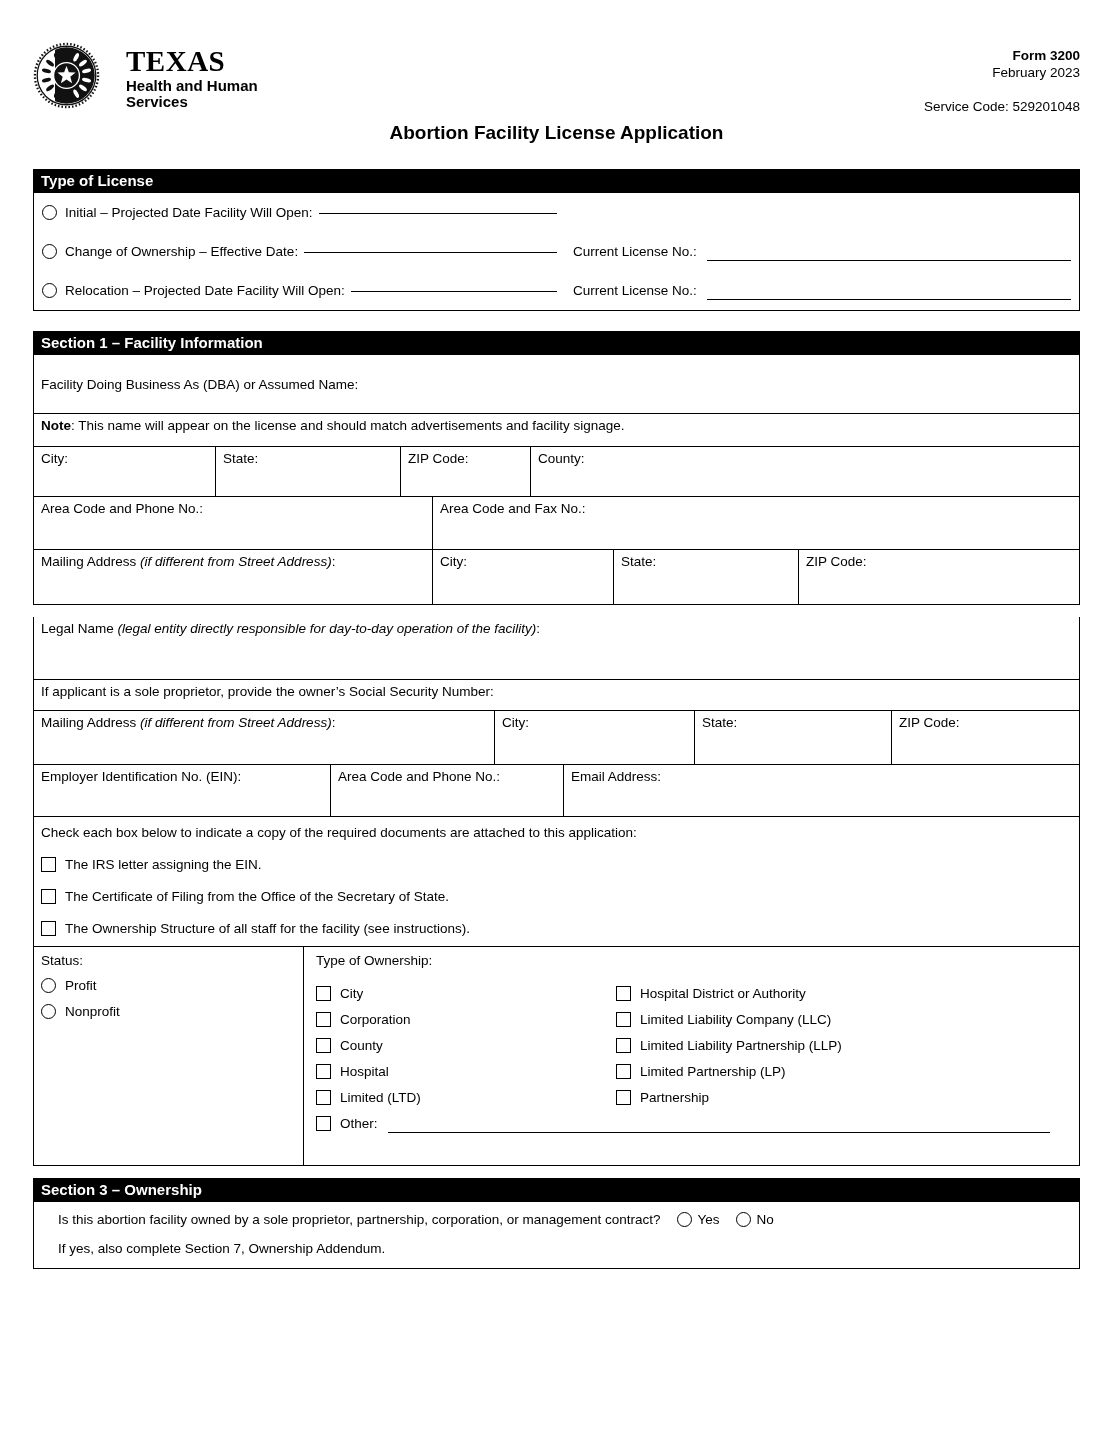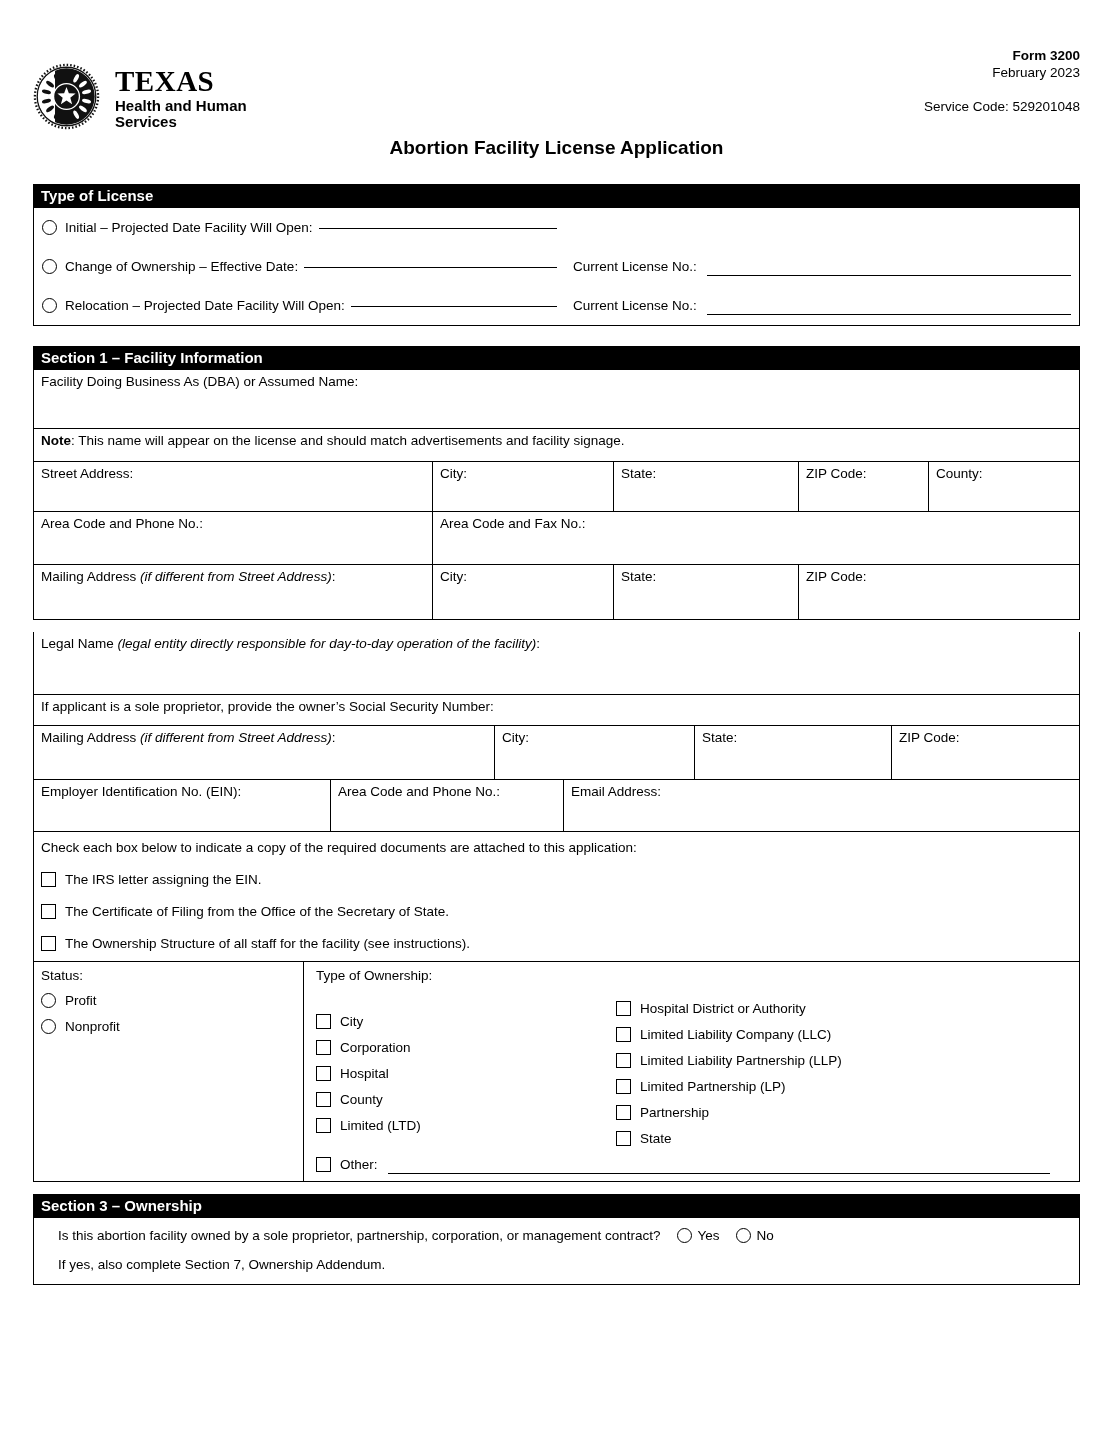--- a/index.html
+++ b/index.html
@@ -7,21 +7,21 @@
   body {
     width:1113px; height:1440px;
     font-family:"Liberation Sans", sans-serif;
     color:#000; font-size:13.5px;
     -webkit-font-smoothing:antialiased;
   }
   .page { position:relative; width:1113px; padding:40px 33px 0 33px; }
 
   
   .hdr { display:flex; justify-content:space-between; align-items:flex-start; }
-  .logo-block { display:flex; align-items:flex-end; gap:15px;margin-top:20px; }
+  .logo-block { display:flex; align-items:center; gap:26px; }
   .logo-text { padding-top:8px; }
   .logo-org { font-family:"Liberation Serif", serif; font-weight:bold; font-size:29px; line-height:27px; letter-spacing:0.5px; }
   .logo-dept { font-weight:bold; font-size:15px; line-height:16px; margin-top:3px; }
   .hdr-right { text-align:right; font-size:13.5px; line-height:17px; padding-top:7px; }
   .form-no { font-weight:bold; }
   .svc-code { margin-top:17px; }
   .title { text-align:center; font-size:19px; font-weight:bold; margin:7px 0 25px 0; }
 
   
   .bar {
@@ -189,32 +189,31 @@
       </div>
       <span class="lic-lbl">Current License No.:</span>
       <div class="uline lic-line"></div>
     </div>
   </div>
 
   <div class="gap20"></div>
 
   <div class="bar">Section 1 – Facility Information</div>
   <div class="box">
-    <div class="r" style="min-height:58px;">
+    <div class="r" style="min-height:58px;align-items:center;">
       <div class="c" style="flex:1;">
         <span>Facility Doing Business As (DBA) or Assumed Name:</span>
       </div>
     </div>
     <div class="r" style="min-height:33px;">
       <div class="c note" style="flex:1;">
         <b>Note</b><span>: This name will appear on the license and should match advertisements and facility signage.</span>
       </div>
     </div>
     <div class="r" style="min-height:50px;">
-      <div class="c" style="width:398px; flex:none;"><span>Street Address:</span></div>
       <div class="c" style="width:181px; flex:none;"><span>City:</span></div>
       <div class="c" style="width:185px; flex:none;"><span>State:</span></div>
       <div class="c" style="width:130px; flex:none;"><span>ZIP Code:</span></div>
       <div class="c" style="flex:1;"><span>County:</span></div>
     </div>
     <div class="r" style="min-height:53px;">
       <div class="c" style="width:398px; flex:none;"><span>Area Code and Phone No.:</span></div>
       <div class="c" style="flex:1;"><span>Area Code and Fax No.:</span></div>
     </div>
     <div class="r" style="min-height:55px;">
@@ -289,25 +288,25 @@
             <div class="opt-line">
                 <span class="chk"></span>
                 <span>City</span>
               </div>
             <div class="opt-line">
                 <span class="chk"></span>
                 <span>Corporation</span>
               </div>
             <div class="opt-line">
                 <span class="chk"></span>
+                <span>County</span>
+              </div>
+            <div class="opt-line">
+                <span class="chk"></span>
                 <span>Hospital</span>
-              </div>
-            <div class="opt-line">
-                <span class="chk"></span>
-                <span>County</span>
               </div>
             <div class="opt-line">
                 <span class="chk"></span>
                 <span>Limited (LTD)</span>
               </div>
           </div>
           <div class="own-col-r">
             <div class="opt-line">
                 <span class="chk"></span>
                 <span>Hospital District or Authority</span>
@@ -320,24 +319,20 @@
                 <span class="chk"></span>
                 <span>Limited Liability Partnership (LLP)</span>
               </div>
             <div class="opt-line">
                 <span class="chk"></span>
                 <span>Limited Partnership (LP)</span>
               </div>
             <div class="opt-line">
                 <span class="chk"></span>
                 <span>Partnership</span>
-              </div>
-            <div class="opt-line">
-                <span class="chk"></span>
-                <span>State</span>
               </div>
           </div>
         </div>
         <div class="other-line">
           <span class="chk"></span>
           <span>Other:</span>
           <div class="uline"></div>
         </div>
       </div>
     </div>

